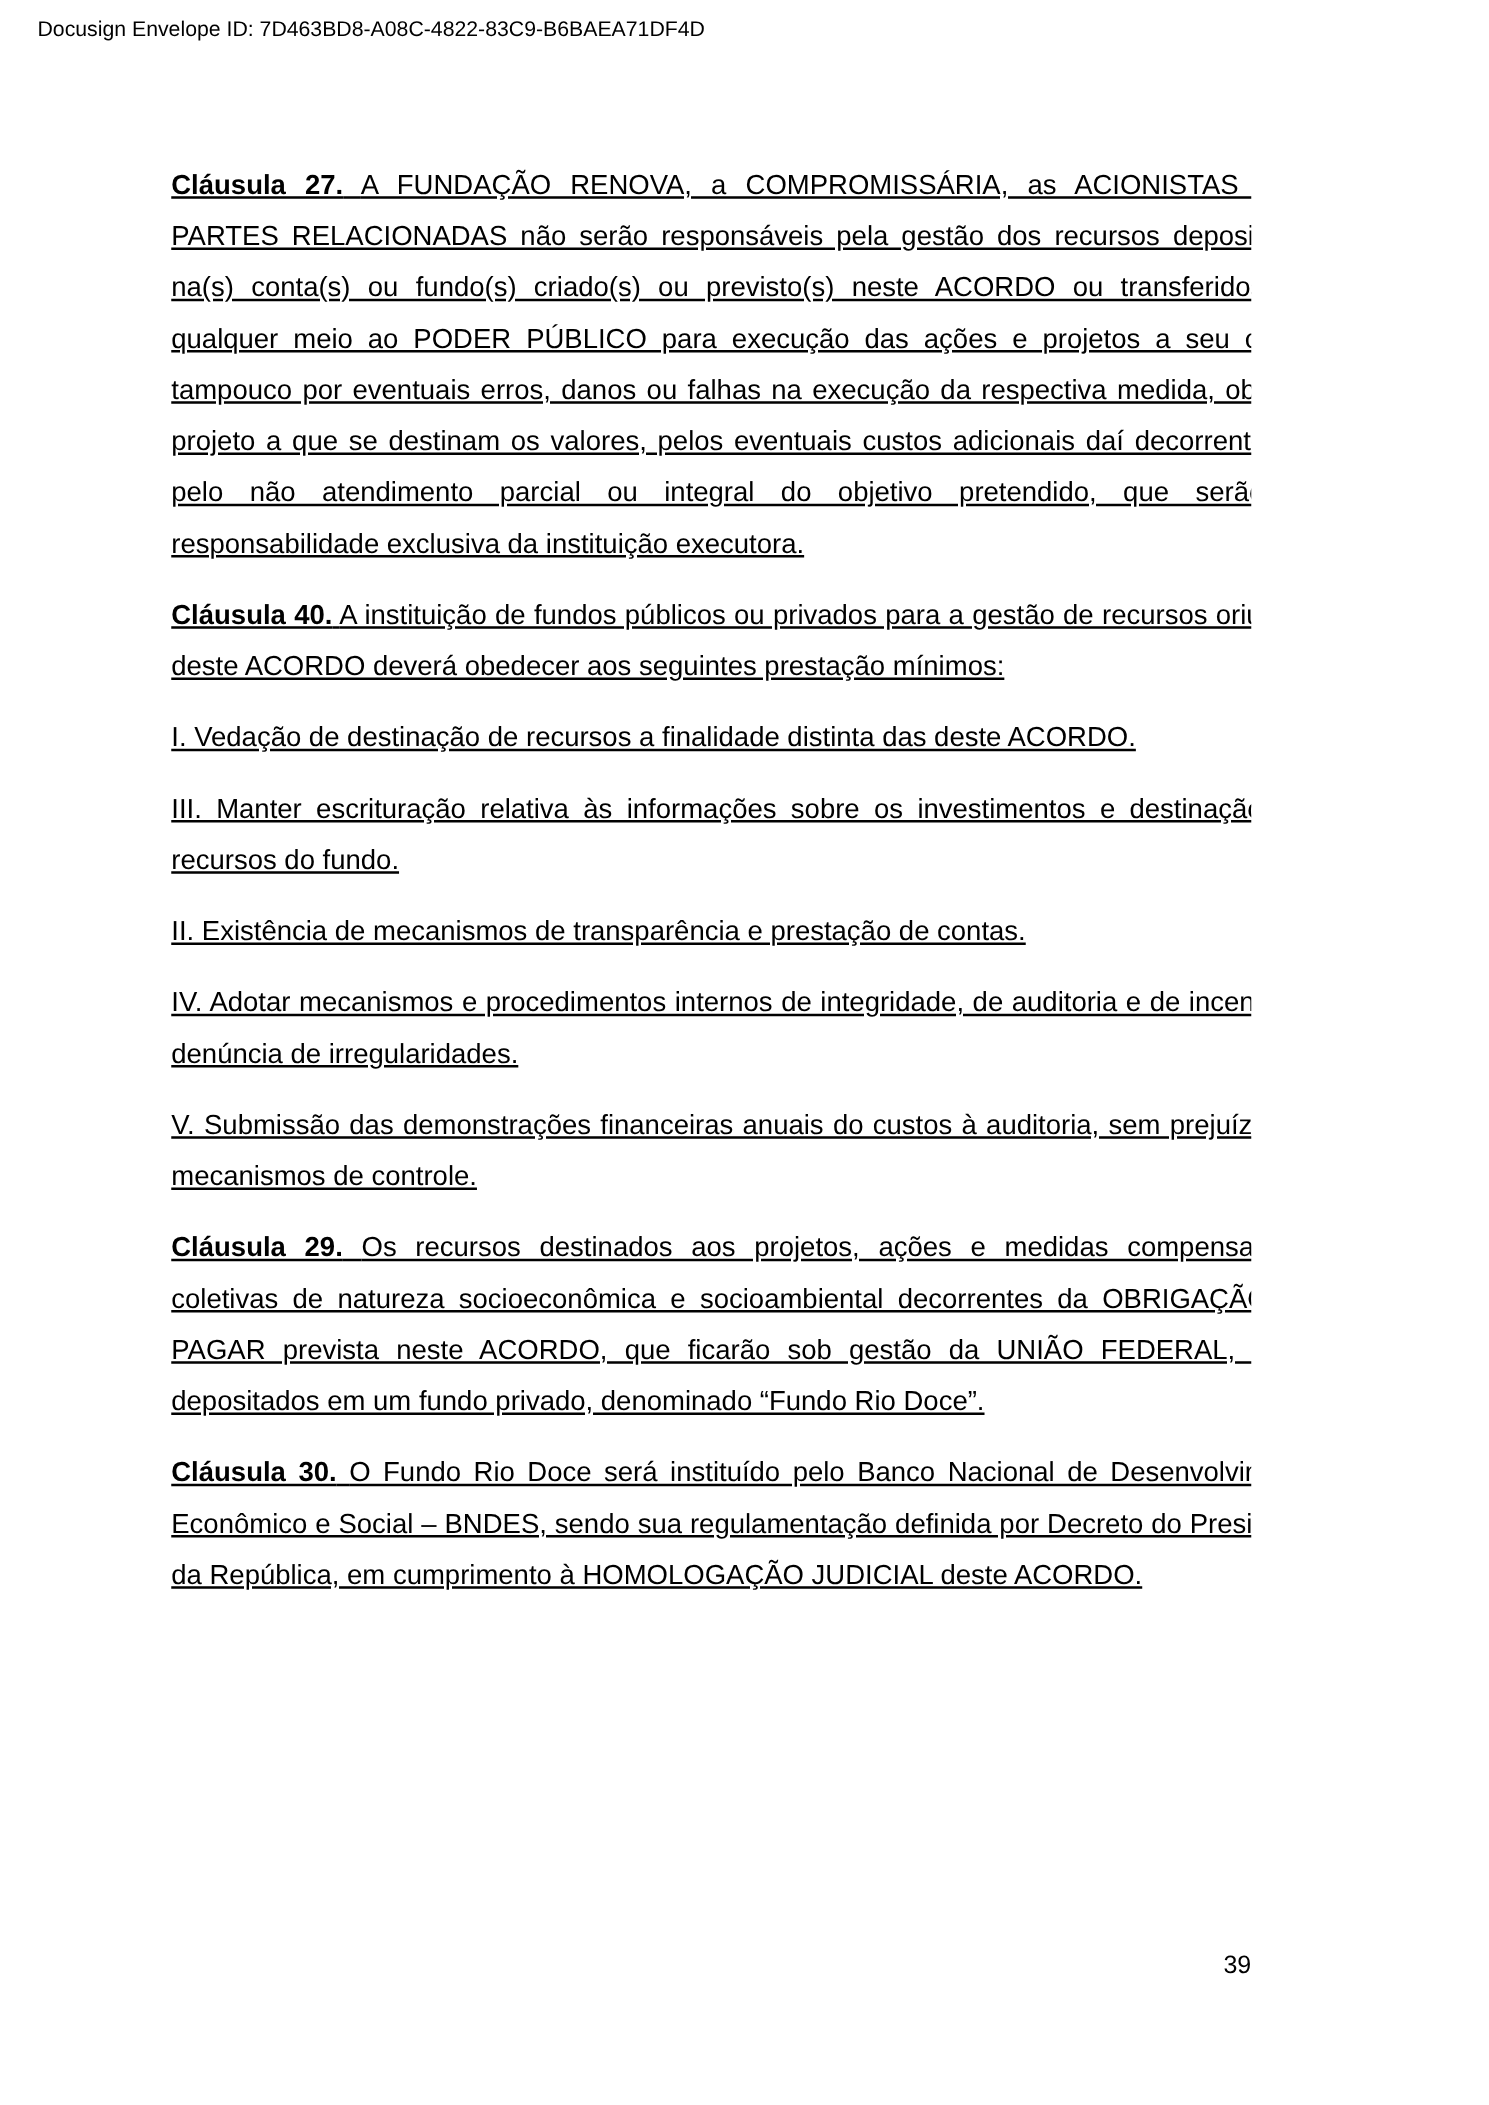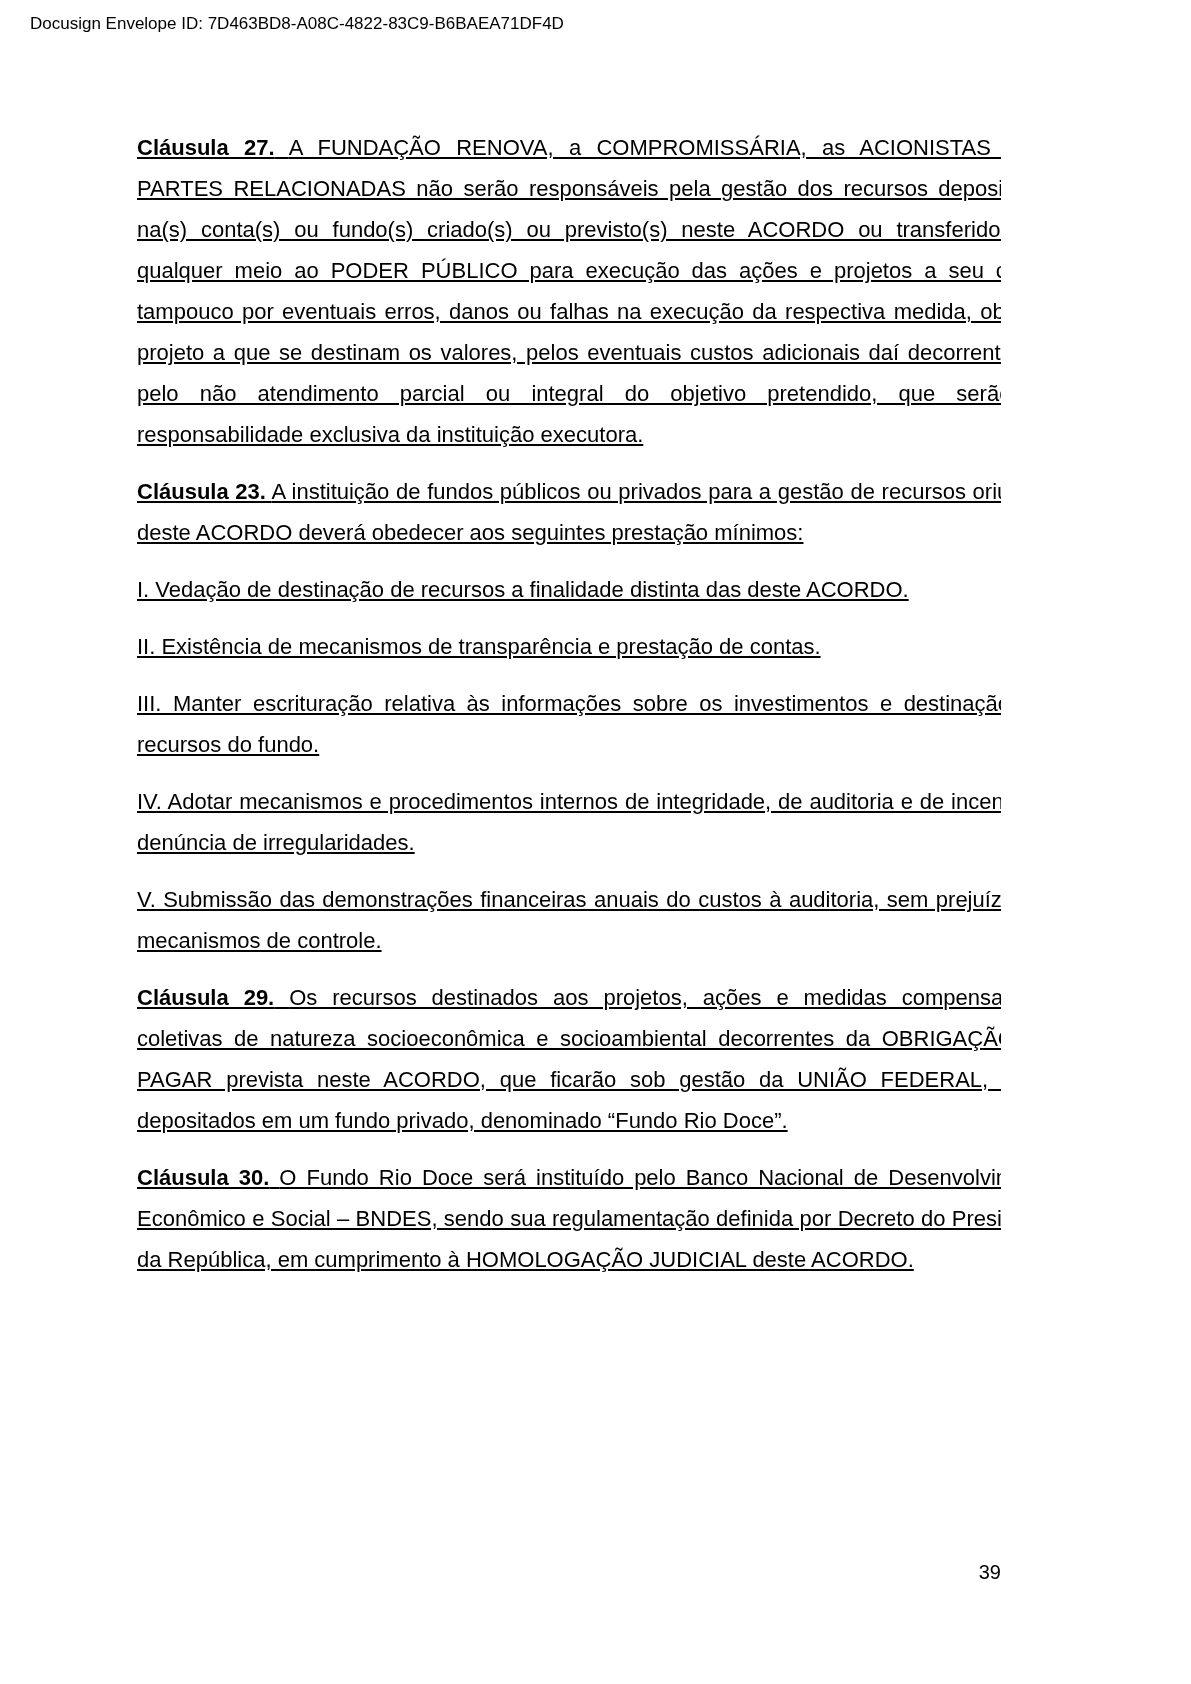--- a/index.html
+++ b/index.html
@@ -65,27 +65,27 @@
 <body>
 
 <div class="page">
 
   <div class="docusign-header">Docusign Envelope ID: 7D463BD8-A08C-4822-83C9-B6BAEA71DF4D</div>
 
   <div class="content">
 
     <p class="para"><strong class="clause-label">Cláusula 27.</strong> <span>A FUNDAÇÃO RENOVA, a COMPROMISSÁRIA, as ACIONISTAS e as PARTES RELACIONADAS não serão responsáveis pela gestão dos recursos depositados na(s) conta(s) ou fundo(s) criado(s) ou previsto(s) neste ACORDO ou transferidos por qualquer meio ao PODER PÚBLICO para execução das ações e projetos a seu cargo, tampouco por eventuais erros, danos ou falhas na execução da respectiva medida, obra ou projeto a que se destinam os valores, pelos eventuais custos adicionais daí decorrentes ou pelo não atendimento parcial ou integral do objetivo pretendido, que serão da responsabilidade exclusiva da instituição executora.</span></p>
 
-    <p class="para"><strong class="clause-label">Cláusula 23.</strong> <span>A instituição de fundos públicos ou privados para a gestão de recursos oriundos deste ACORDO deverá obedecer aos seguintes prestação mínimos:</span></p>
+    <p class="para"><strong class="clause-label">Cláusula 40.</strong> <span>A instituição de fundos públicos ou privados para a gestão de recursos oriundos deste ACORDO deverá obedecer aos seguintes prestação mínimos:</span></p>
 
     <p class="para">I. Vedação de destinação de recursos a finalidade distinta das deste ACORDO.</p>
 
+    <p class="para">III. Manter escrituração relativa às informações sobre os investimentos e destinação dos recursos do fundo.</p>
+
     <p class="para">II. Existência de mecanismos de transparência e prestação de contas.</p>
-
-    <p class="para">III. Manter escrituração relativa às informações sobre os investimentos e destinação dos recursos do fundo.</p>
 
     <p class="para">IV. Adotar mecanismos e procedimentos internos de integridade, de auditoria e de incentivo à denúncia de irregularidades.</p>
 
     <p class="para">V. Submissão das demonstrações financeiras anuais do custos à auditoria, sem prejuízo dos mecanismos de controle.</p>
 
 
     <p class="para"><strong class="clause-label">Cláusula 29.</strong> <span>Os recursos destinados aos projetos, ações e medidas compensatórias coletivas de natureza socioeconômica e socioambiental decorrentes da OBRIGAÇÃO DE PAGAR prevista neste ACORDO, que ficarão sob gestão da UNIÃO FEDERAL, serão depositados em um fundo privado, denominado “Fundo Rio Doce”.</span></p>
 
     <p class="para"><strong class="clause-label">Cláusula 30.</strong> <span>O Fundo Rio Doce será instituído pelo Banco Nacional de Desenvolvimento Econômico e Social – BNDES, sendo sua regulamentação definida por Decreto do Presidente da República, em cumprimento à HOMOLOGAÇÃO JUDICIAL deste ACORDO.</span></p>
 

